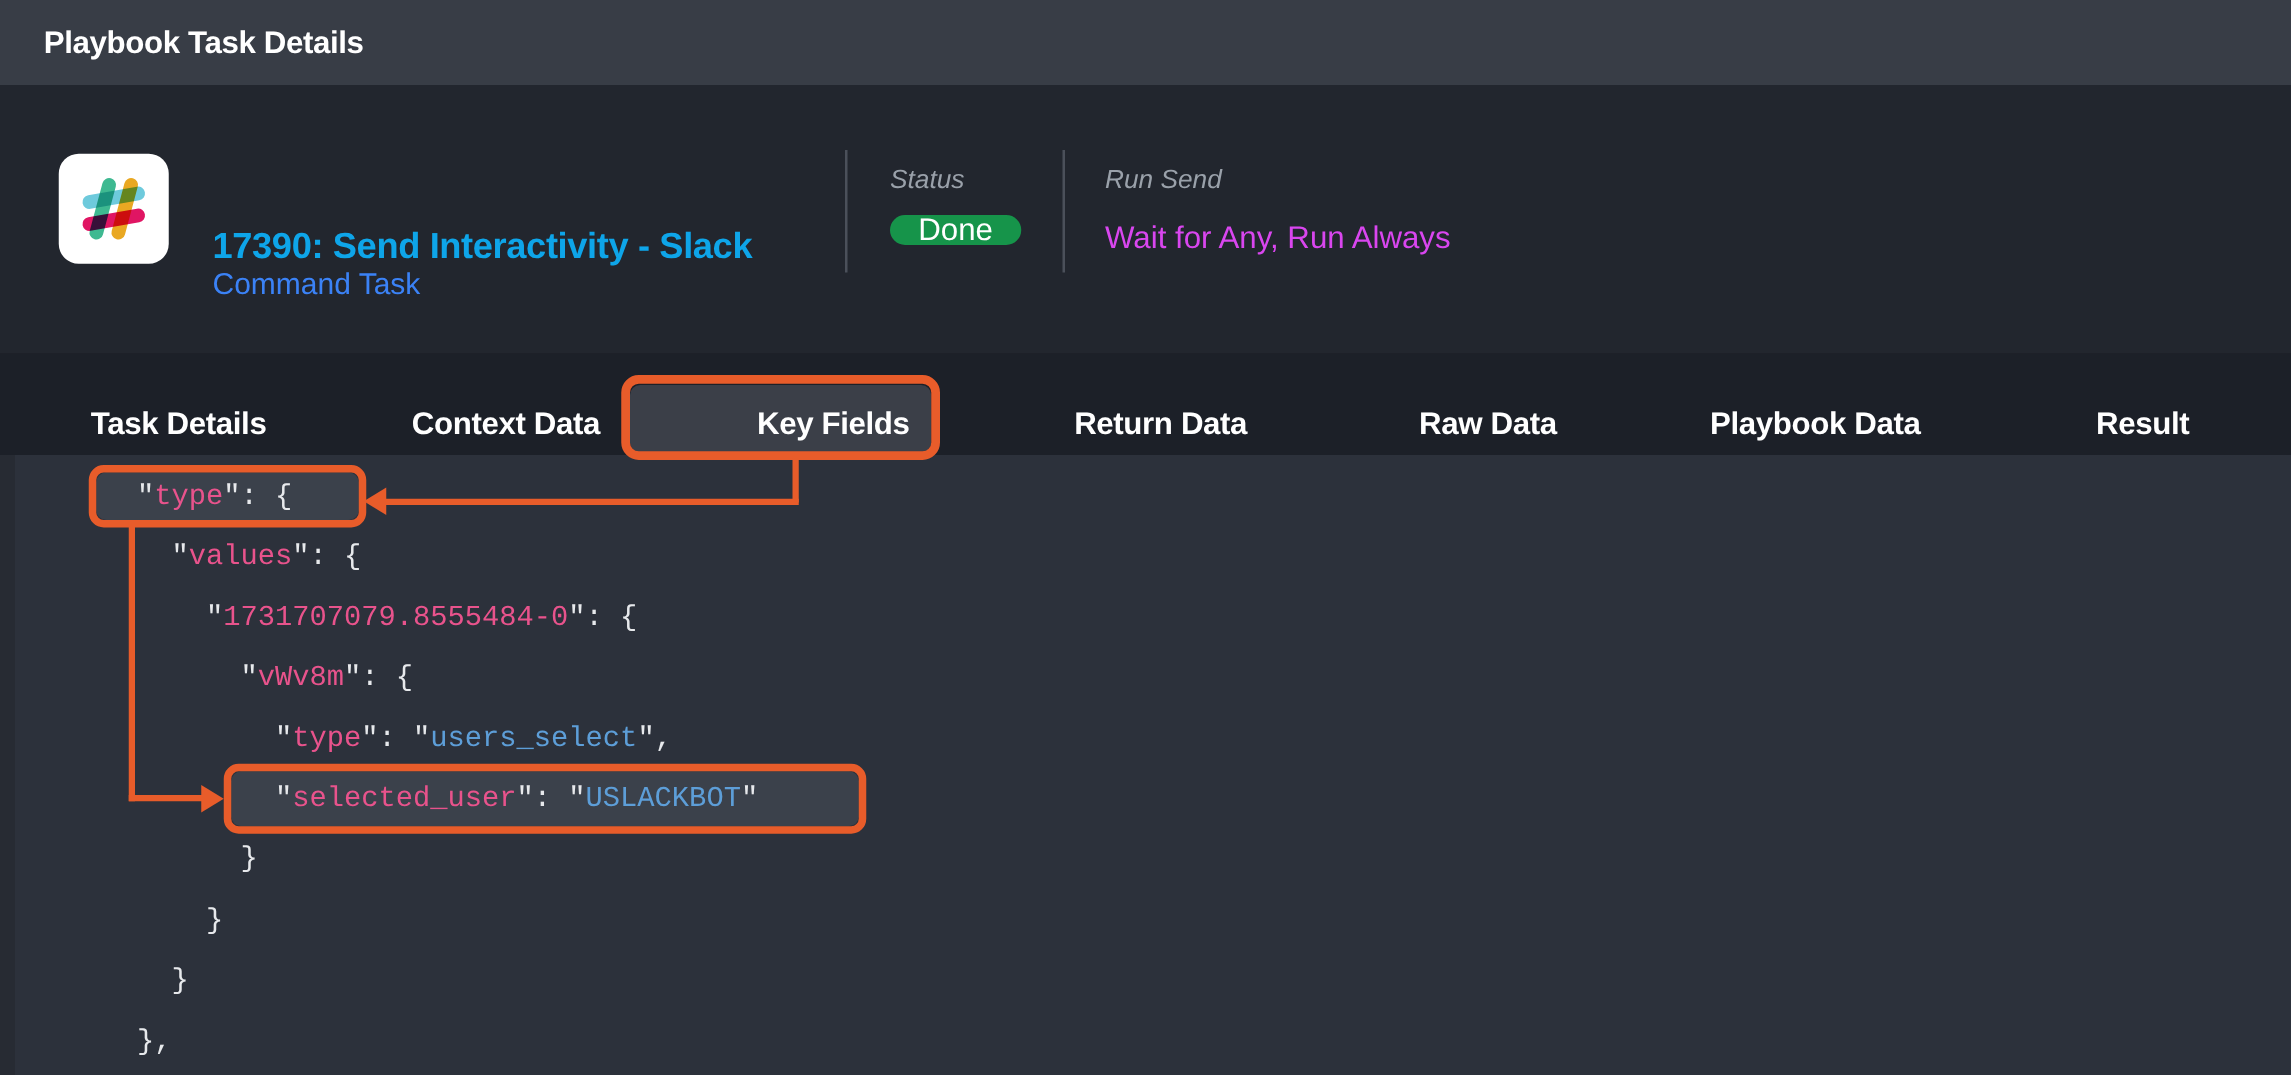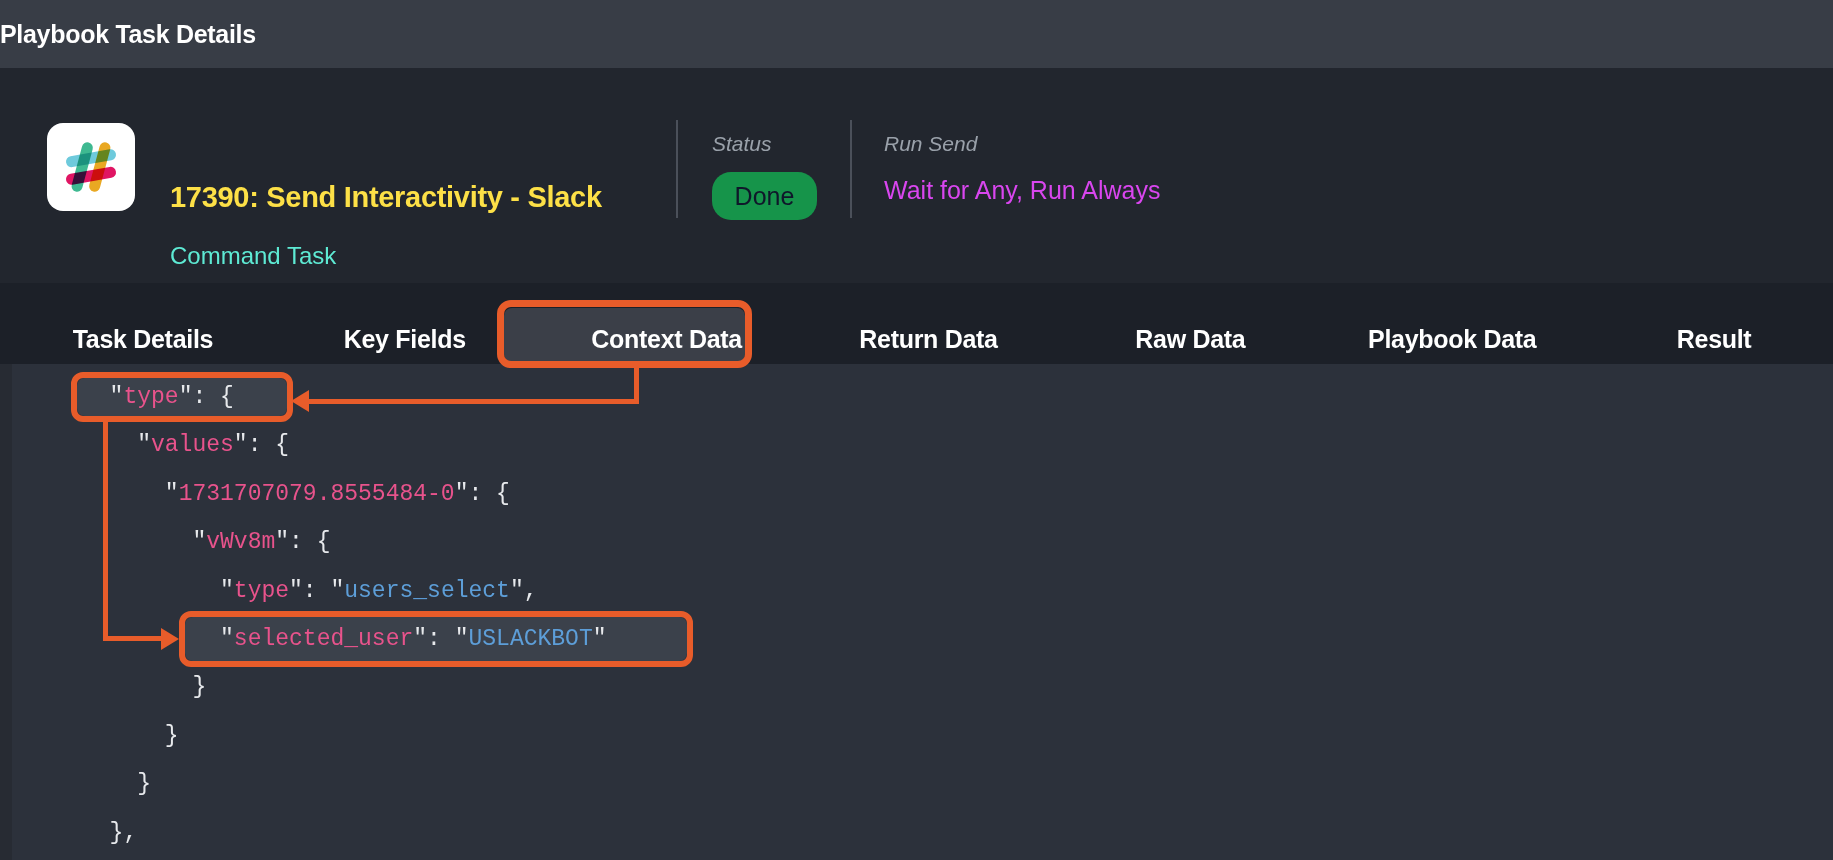--- a/index.html
+++ b/index.html
@@ -22,50 +22,51 @@
     font-family:"Liberation Sans",sans-serif;
     -webkit-font-smoothing:antialiased;
   }
   
   .titlebar{
     position:absolute;left:0;top:0;width:100%;height:68px;
     background:var(--bg-top);display:flex;align-items:center;
   }
   .titlebar-text{
     color:#fff;font-size:25px;font-weight:bold;letter-spacing:-0.3px;
+    padding-left:35px;
   }
   
   .task-header{
     position:absolute;left:0;top:68px;width:100%;height:215px;
     background:var(--bg-header);
   }
   .app-icon{
     position:absolute;left:47px;top:55px;width:88px;height:88px;
     background:#fff;border-radius:16px;display:flex;align-items:center;justify-content:center;
   }
   .task-title{
-    position:absolute;left:170px;top:113px;color:#fde047;
+    position:absolute;left:170px;top:113px;color:#0ea5e9;
     font-size:29px;font-weight:bold;letter-spacing:-0.3px;white-space:nowrap;
   }
   .task-subtitle{
-    position:absolute;left:170px;top:174px;color:#5eead4;font-size:24px;
+    position:absolute;left:170px;top:146px;color:#3b82f6;font-size:24px;
   }
   .vdivider{
     position:absolute;top:52px;width:2px;height:98px;background:var(--divider);
   }
   .vdivider.d1{left:676px;}
   .vdivider.d2{left:850px;}
   .field-label{
     position:absolute;color:var(--muted);font-size:21px;white-space:nowrap;font-style:italic;
   }
   .status-label{left:712px;top:64px;}
   .runmode-label{left:884px;top:64px;}
   .status-badge{
-    position:absolute;left:712px;top:104px;min-width:105px;height:48px;
-    background:var(--badge);border-radius:19px;color:#0f172a;font-size:25px;
+    position:absolute;left:712px;top:104px;min-width:105px;height:24px;
+    background:var(--badge);border-radius:19px;color:#ffffff;font-size:25px;
     display:flex;align-items:center;justify-content:center;padding:0 12px;box-sizing:border-box;
   }
   .runmode-value{
     position:absolute;left:884px;top:108px;color:#d946ef;font-size:25px;white-space:nowrap;
   }
   
   .tabbar{
     position:absolute;left:0;top:283px;width:100%;height:81px;
     background:var(--bg-tabbar);display:flex;align-items:flex-end;
   }
@@ -153,24 +154,24 @@
     <div class="vdivider d2"></div>
     <div class="field-label runmode-label">Run Send</div>
     <div class="runmode-value">Wait for Any, Run Always</div>
   </div>
 
   <div class="tabbar">
     <div class="tab">
       <span class="tab-label">Task Details</span>
     </div>
     <div class="tab">
+      <span class="tab-label">Context Data</span>
+    </div>
+    <div class="tab">
       <span class="tab-label">Key Fields</span>
-    </div>
-    <div class="tab">
-      <span class="tab-label">Context Data</span>
     </div>
     <div class="tab">
       <span class="tab-label">Return Data</span>
     </div>
     <div class="tab">
       <span class="tab-label">Raw Data</span>
     </div>
     <div class="tab">
       <span class="tab-label">Playbook Data</span>
     </div>

